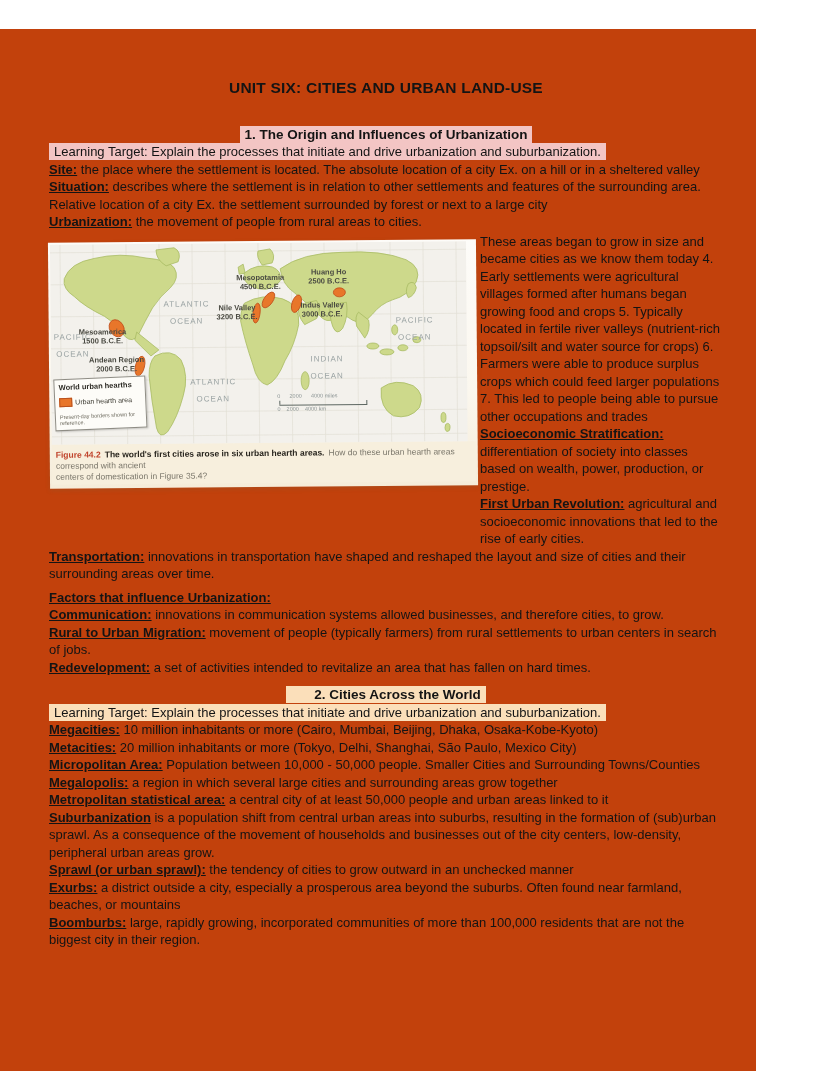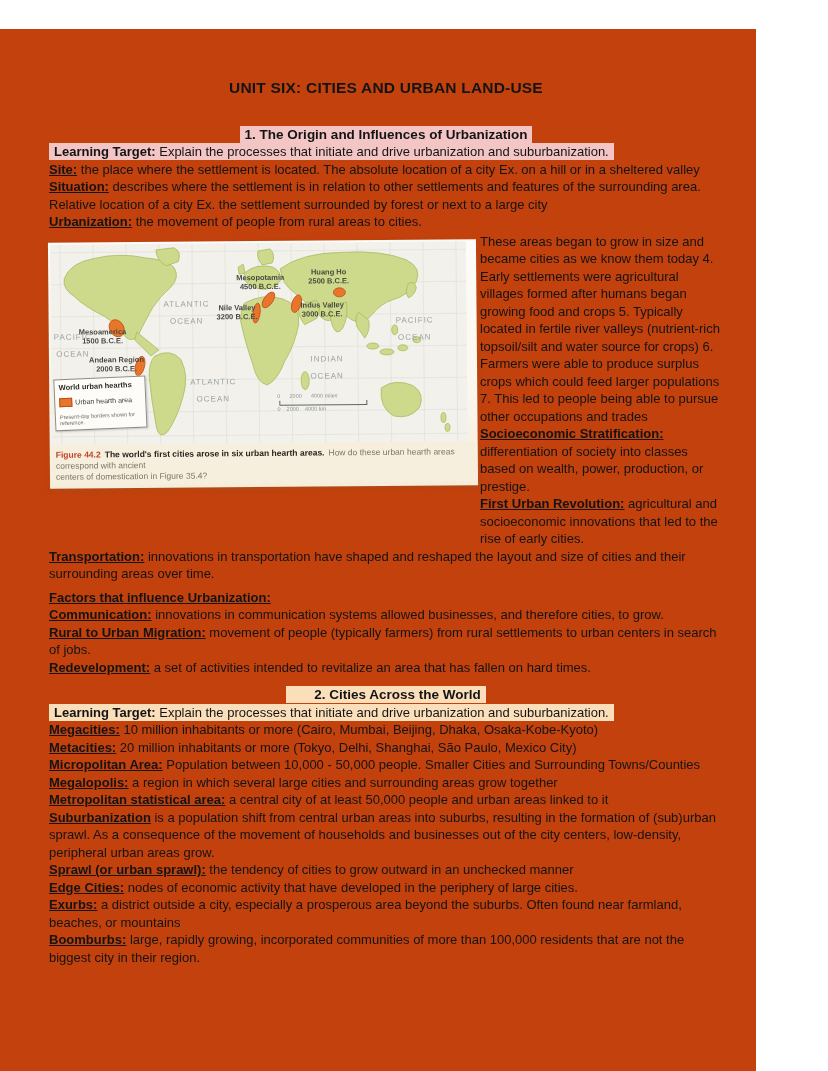--- a/index.html
+++ b/index.html
@@ -12,21 +12,21 @@
 
   .doc-title { text-align:center; font-weight:bold; font-size:15.5px; letter-spacing:.2px; margin-bottom:29px; }
 
   .sec-head { text-align:center; font-weight:bold; font-size:13.5px; margin:0; }
   .hl { padding:1px 5px; }
   .pink  { background:#f3c5c4; }
   .peach { background:#fbdfba; }
 
   .para { margin:0; }
   .term { font-weight:bold; text-decoration:underline; }
-  .ltb  { font-weight:bold; }
+  .ltb  { font-weight:normal; }
 
   
   .fig-row { display:flex; align-items:flex-start; margin-top:2px; }
   .figure {
     width:424px; flex:0 0 424px; margin-top:8px;
     background:linear-gradient(180deg,#fdfcf9 0%,#fbf7ee 62%,#f5ecd9 100%);
     box-shadow:0 2px 4px rgba(120,100,60,.25);
     transform:rotate(-.5deg);
     padding:2px 2px 4px 2px;
   }
@@ -221,18 +221,17 @@
       <span class="hl peach"><b class="ltb">Learning Target:</b><span> Explain the processes that initiate and drive urbanization and suburbanization.</span></span>
     </p>
 
     <p class="para"><span class="term">Megacities:</span><span> 10 million inhabitants or more (Cairo, Mumbai, Beijing, Dhaka, Osaka-Kobe-Kyoto)</span></p>
     <p class="para"><span class="term">Metacities:</span><span> 20 million inhabitants or more (Tokyo, Delhi, Shanghai, São Paulo, Mexico City)</span></p>
     <p class="para"><span class="term">Micropolitan Area:</span><span> Population between 10,000 - 50,000 people. Smaller Cities and Surrounding Towns/Counties</span></p>
     <p class="para"><span class="term">Megalopolis:</span><span> a region in which several large cities and surrounding areas grow together</span></p>
     <p class="para"><span class="term">Metropolitan statistical area:</span><span> a central city of at least 50,000 people and urban areas linked to it</span></p>
     <p class="para"><span class="term">Suburbanization</span><span> is a population shift from central urban areas into suburbs, resulting in the formation of (sub)urban sprawl. As a consequence of the movement of households and businesses out of the city centers, low-density, peripheral urban areas grow.</span></p>
     <p class="para"><span class="term">Sprawl (or urban sprawl):</span><span> the tendency of cities to grow outward in an unchecked manner</span></p>
-    <p class="para"><span class="term">Edge Cities:</span><span> nodes of economic activity that have developed in the periphery of large cities.</span></p>
     <p class="para"><span class="term">Exurbs:</span><span> a district outside a city, especially a prosperous area beyond the suburbs. Often found near farmland, beaches, or mountains</span></p>
     <p class="para"><span class="term">Boomburbs:</span><span> large, rapidly growing, incorporated communities of more than 100,000 residents that are not the biggest city in their region.</span></p>
 
   </div>
 </div>
 
 </body></html>

